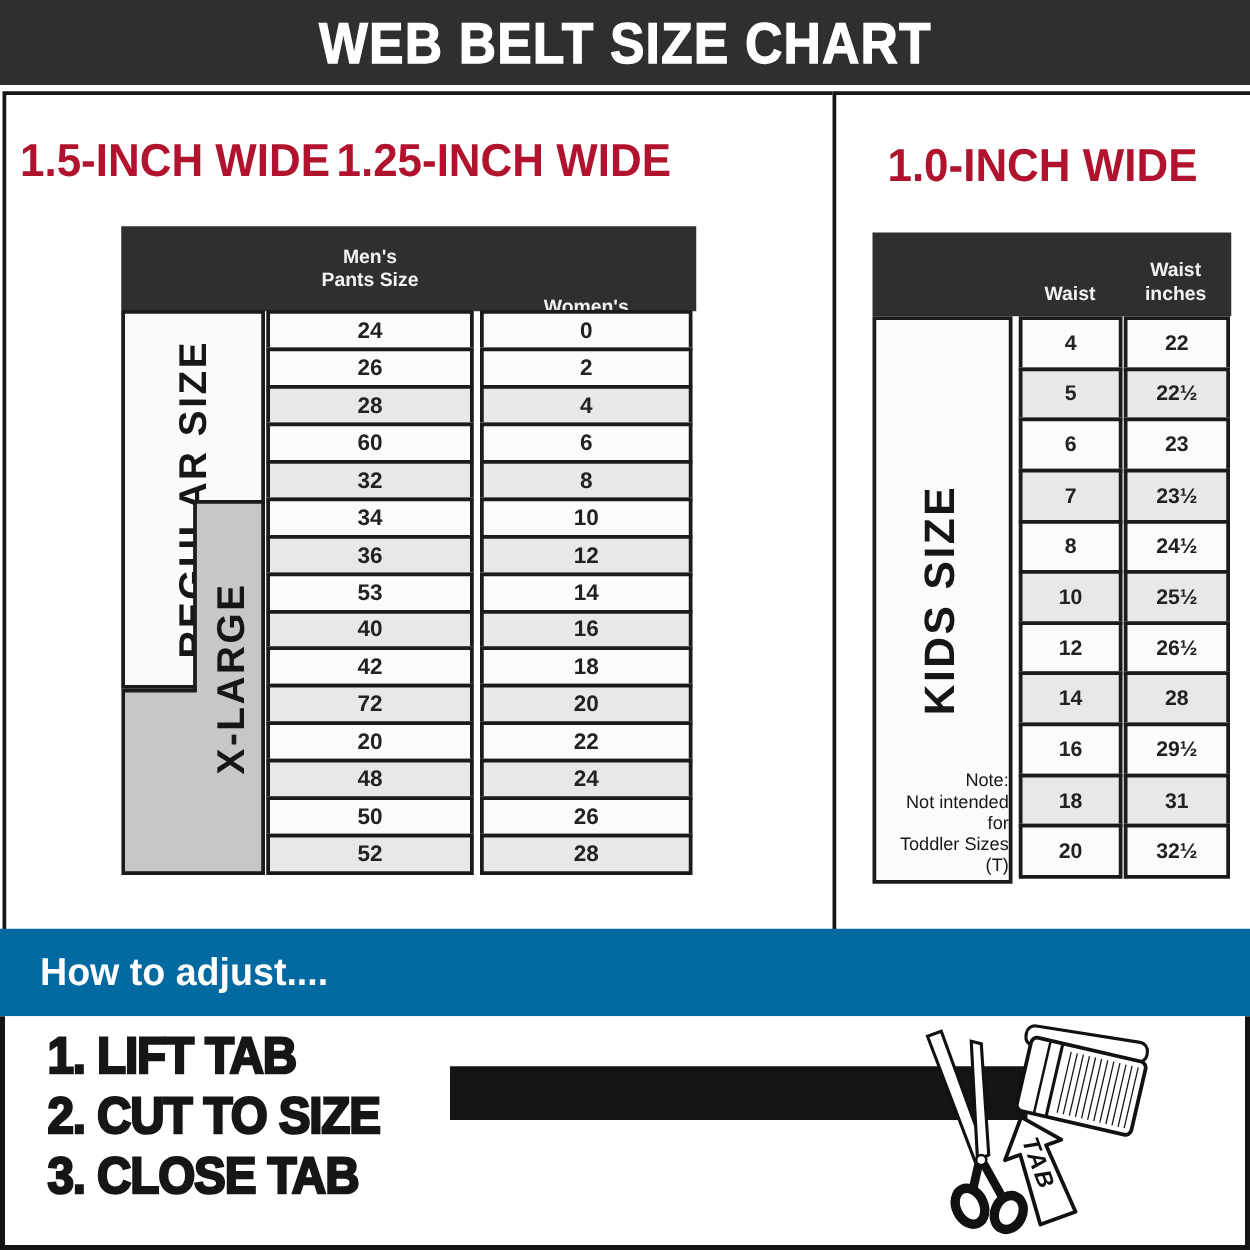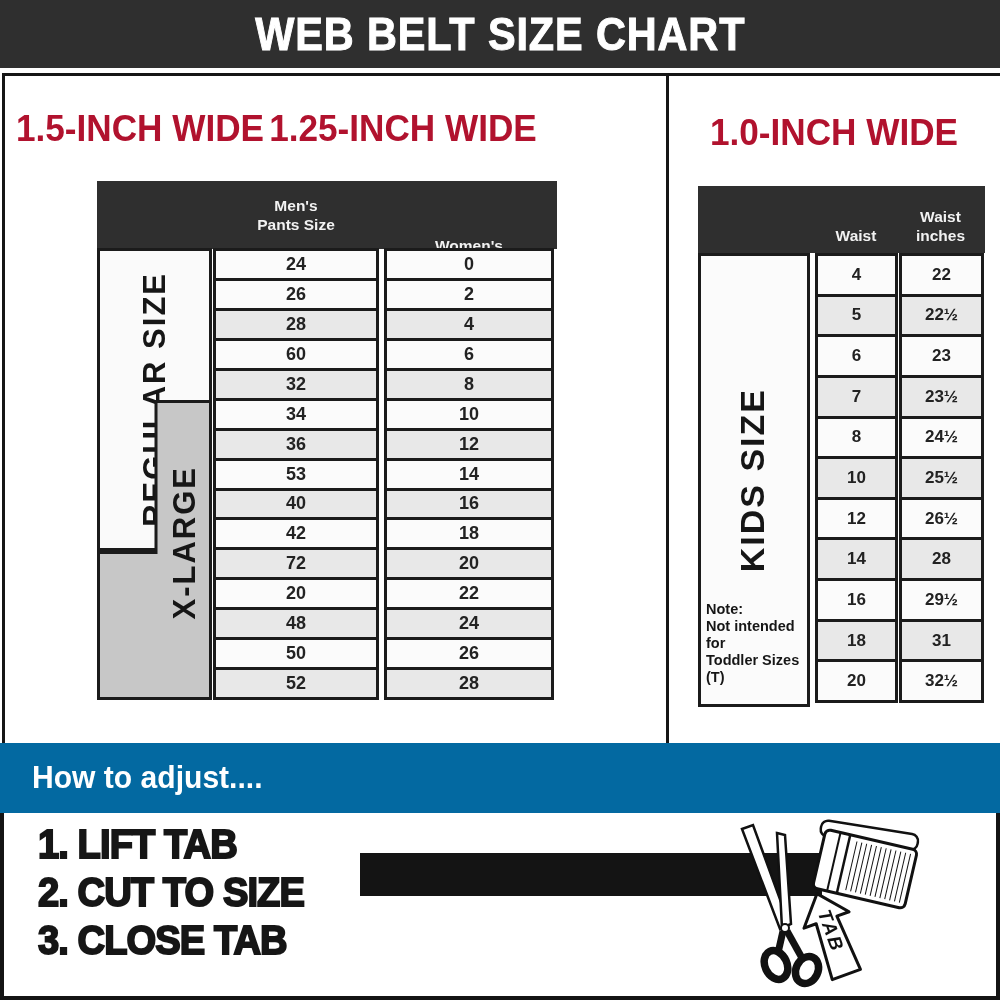--- a/index.html
+++ b/index.html
@@ -31,21 +31,21 @@
   #rh-waist{left:200px;bottom:8px;width:85px;}
   
   #regular-box{left:97px;top:248px;width:115px;height:303px;background:#fafafa;border:3px solid #1b1b1b;box-sizing:border-box;display:flex;align-items:center;justify-content:center;}
   #xlarge-svg{left:97px;top:248px;width:115px;height:452px;}
   #xlarge-label{left:158px;top:435px;width:54px;height:215px;display:flex;align-items:center;justify-content:center;}
   #kids-box{left:698px;top:253px;width:112px;height:454px;background:#fbfbfb;border:3px solid #1b1b1b;box-sizing:border-box;display:flex;align-items:center;justify-content:center;}
   .vtext{writing-mode:vertical-rl;transform:rotate(180deg);font-weight:bold;color:#161616;letter-spacing:2px;white-space:nowrap;}
   #regular-box .vtext{font-size:31px;}
   #xlarge-label .vtext{font-size:31px;}
   #kids-box .vtext{font-size:34px;padding-left:4px;}
-  #kids-note{position:absolute;left:5px;bottom:18px;font-size:14.5px;font-weight:bold;line-height:17px;white-space:pre-line;color:#161616;}
+  #kids-note{position:absolute;left:5px;bottom:2px;font-size:14.5px;font-weight:normal;line-height:17px;white-space:pre-line;color:#161616;text-align:right;}
   
   .colstack{display:flex;flex-direction:column;}
   #mens-stack{left:213px;top:248px;width:166px;height:452px;}
   #womens-stack{left:384px;top:248px;width:170px;height:452px;}
   #size-stack{left:815px;top:253px;width:83px;height:450px;}
   #waist-stack{left:899px;top:253px;width:85px;height:450px;}
   .cell{flex:1;border:3px solid #1b1b1b;margin-top:-3px;background:#fbfbfb;display:flex;align-items:center;justify-content:center;
         font-weight:bold;font-size:18px;color:#222;box-sizing:border-box;}
   .cell:first-child{margin-top:0;}
   .cell.g{background:#e8e8e8;}

